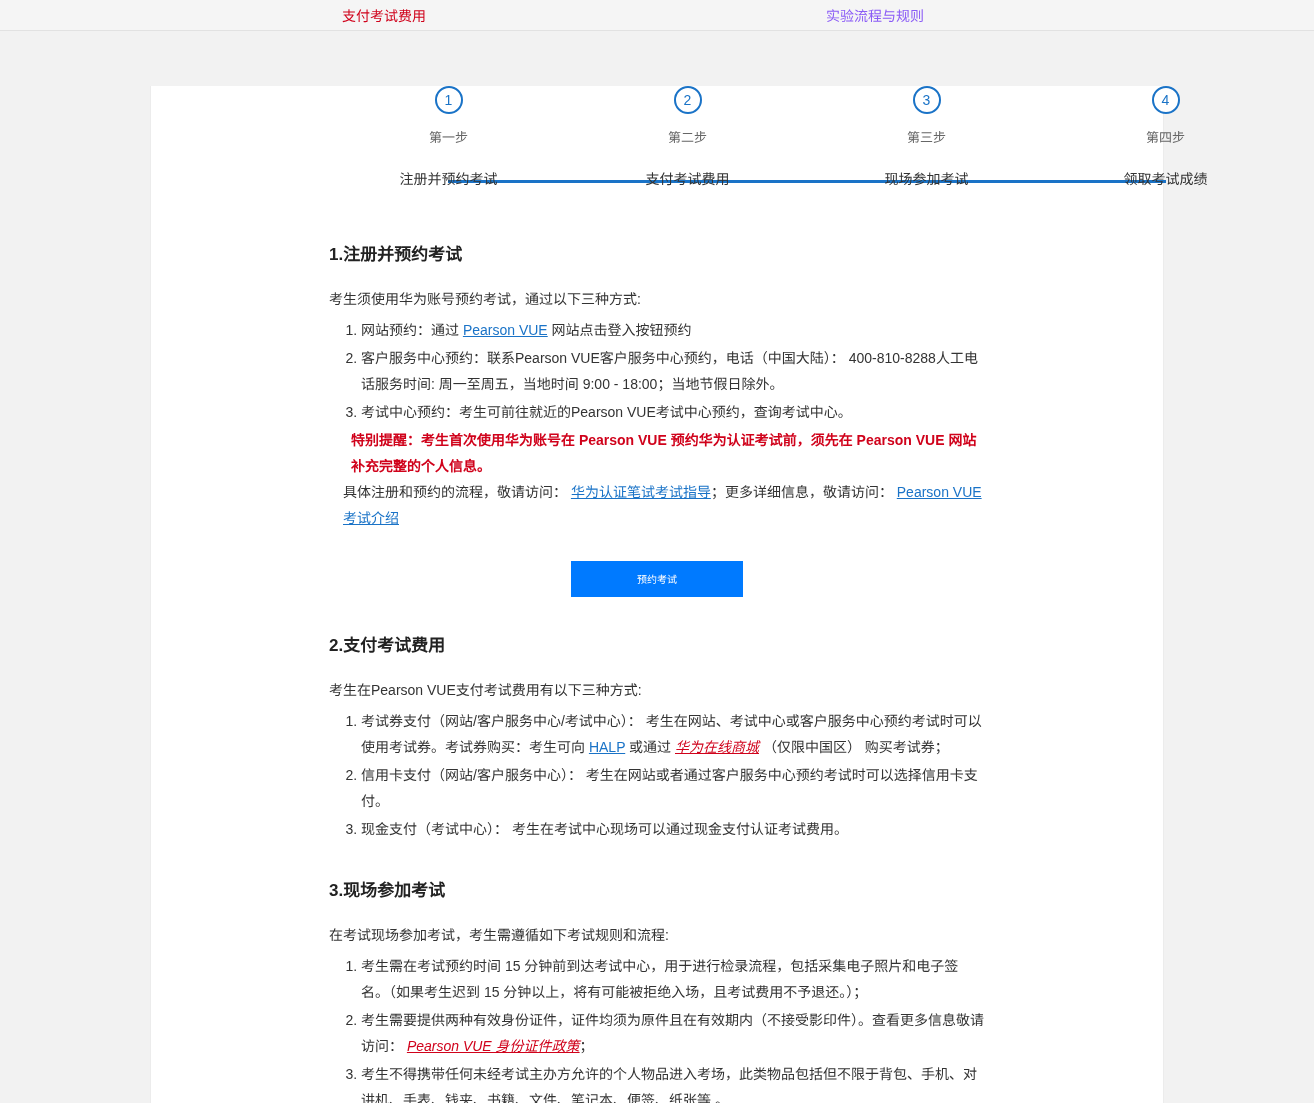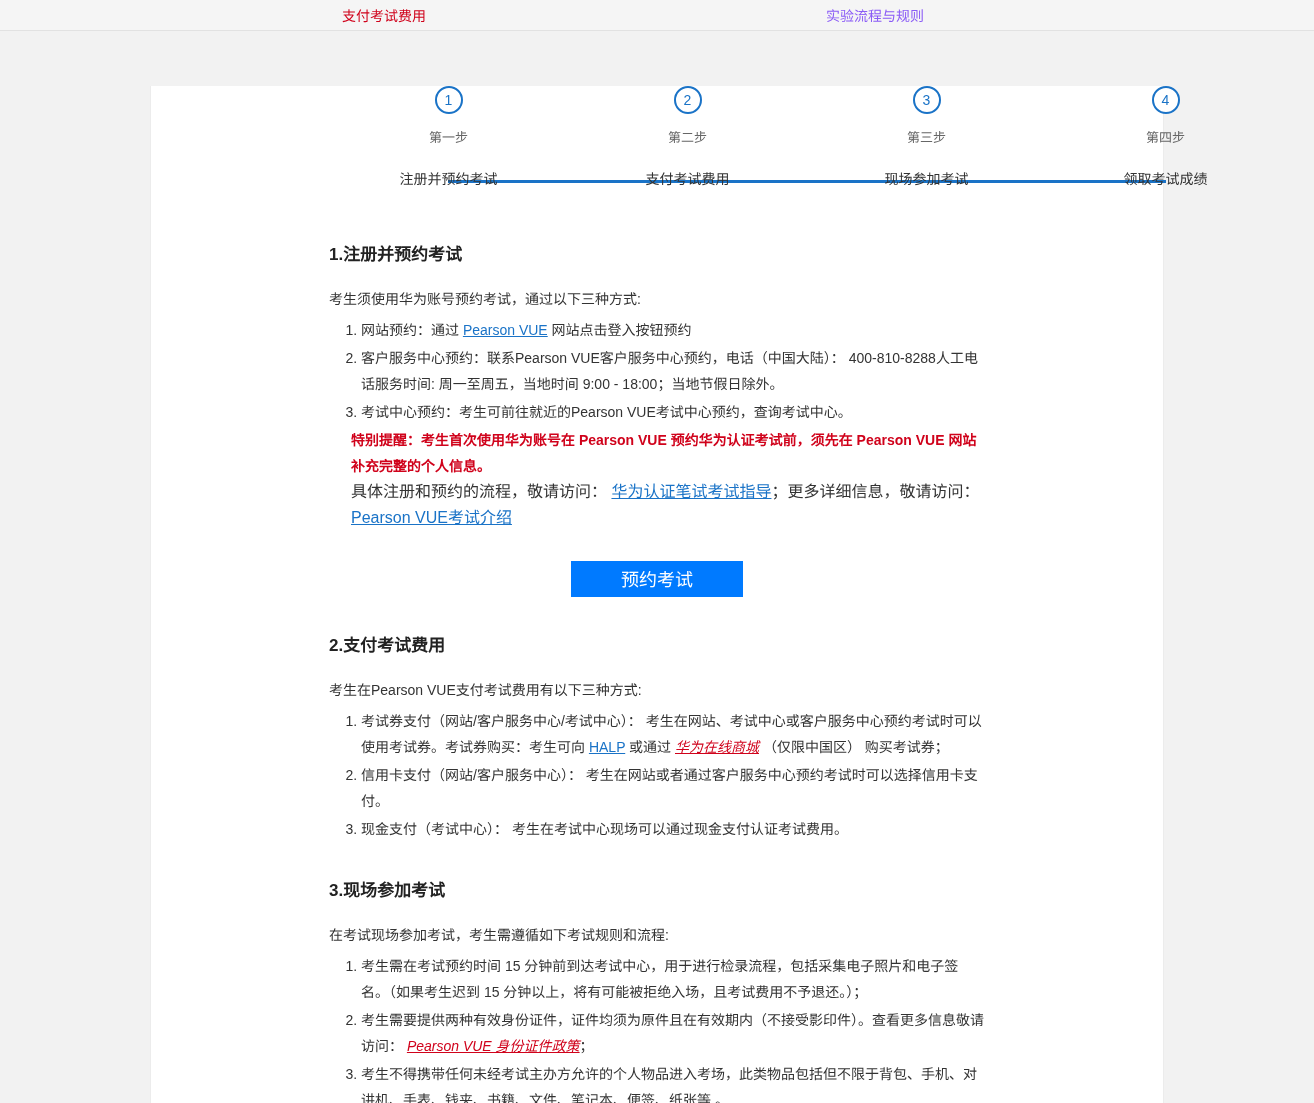--- a/index.html
+++ b/index.html
@@ -133,33 +133,33 @@
   }
   .note-red {
     color: #d0021b;
     font-size: 14px;
     line-height: 26px;
     margin-left: 22px;
     font-weight: bold;
   }
   .note-plain {
     color: #333;
-    font-size: 16px;
+    font-size: 14px;
     line-height: 26px;
-    margin-left: 22px;
+    margin-left: 14px;
   }
   .btn-row {
     text-align: center;
     margin: 30px 0 0 0;
   }
   .btn {
     display: inline-block;
     background: #007aff;
     color: #fff;
-    font-size: 18px;
+    font-size: 10px;
     border: none;
     cursor: pointer;
     font-family: inherit;
   }
   .btn-book {
     width: 172px;
     height: 36px;
     line-height: 36px;
   }
 </style>

